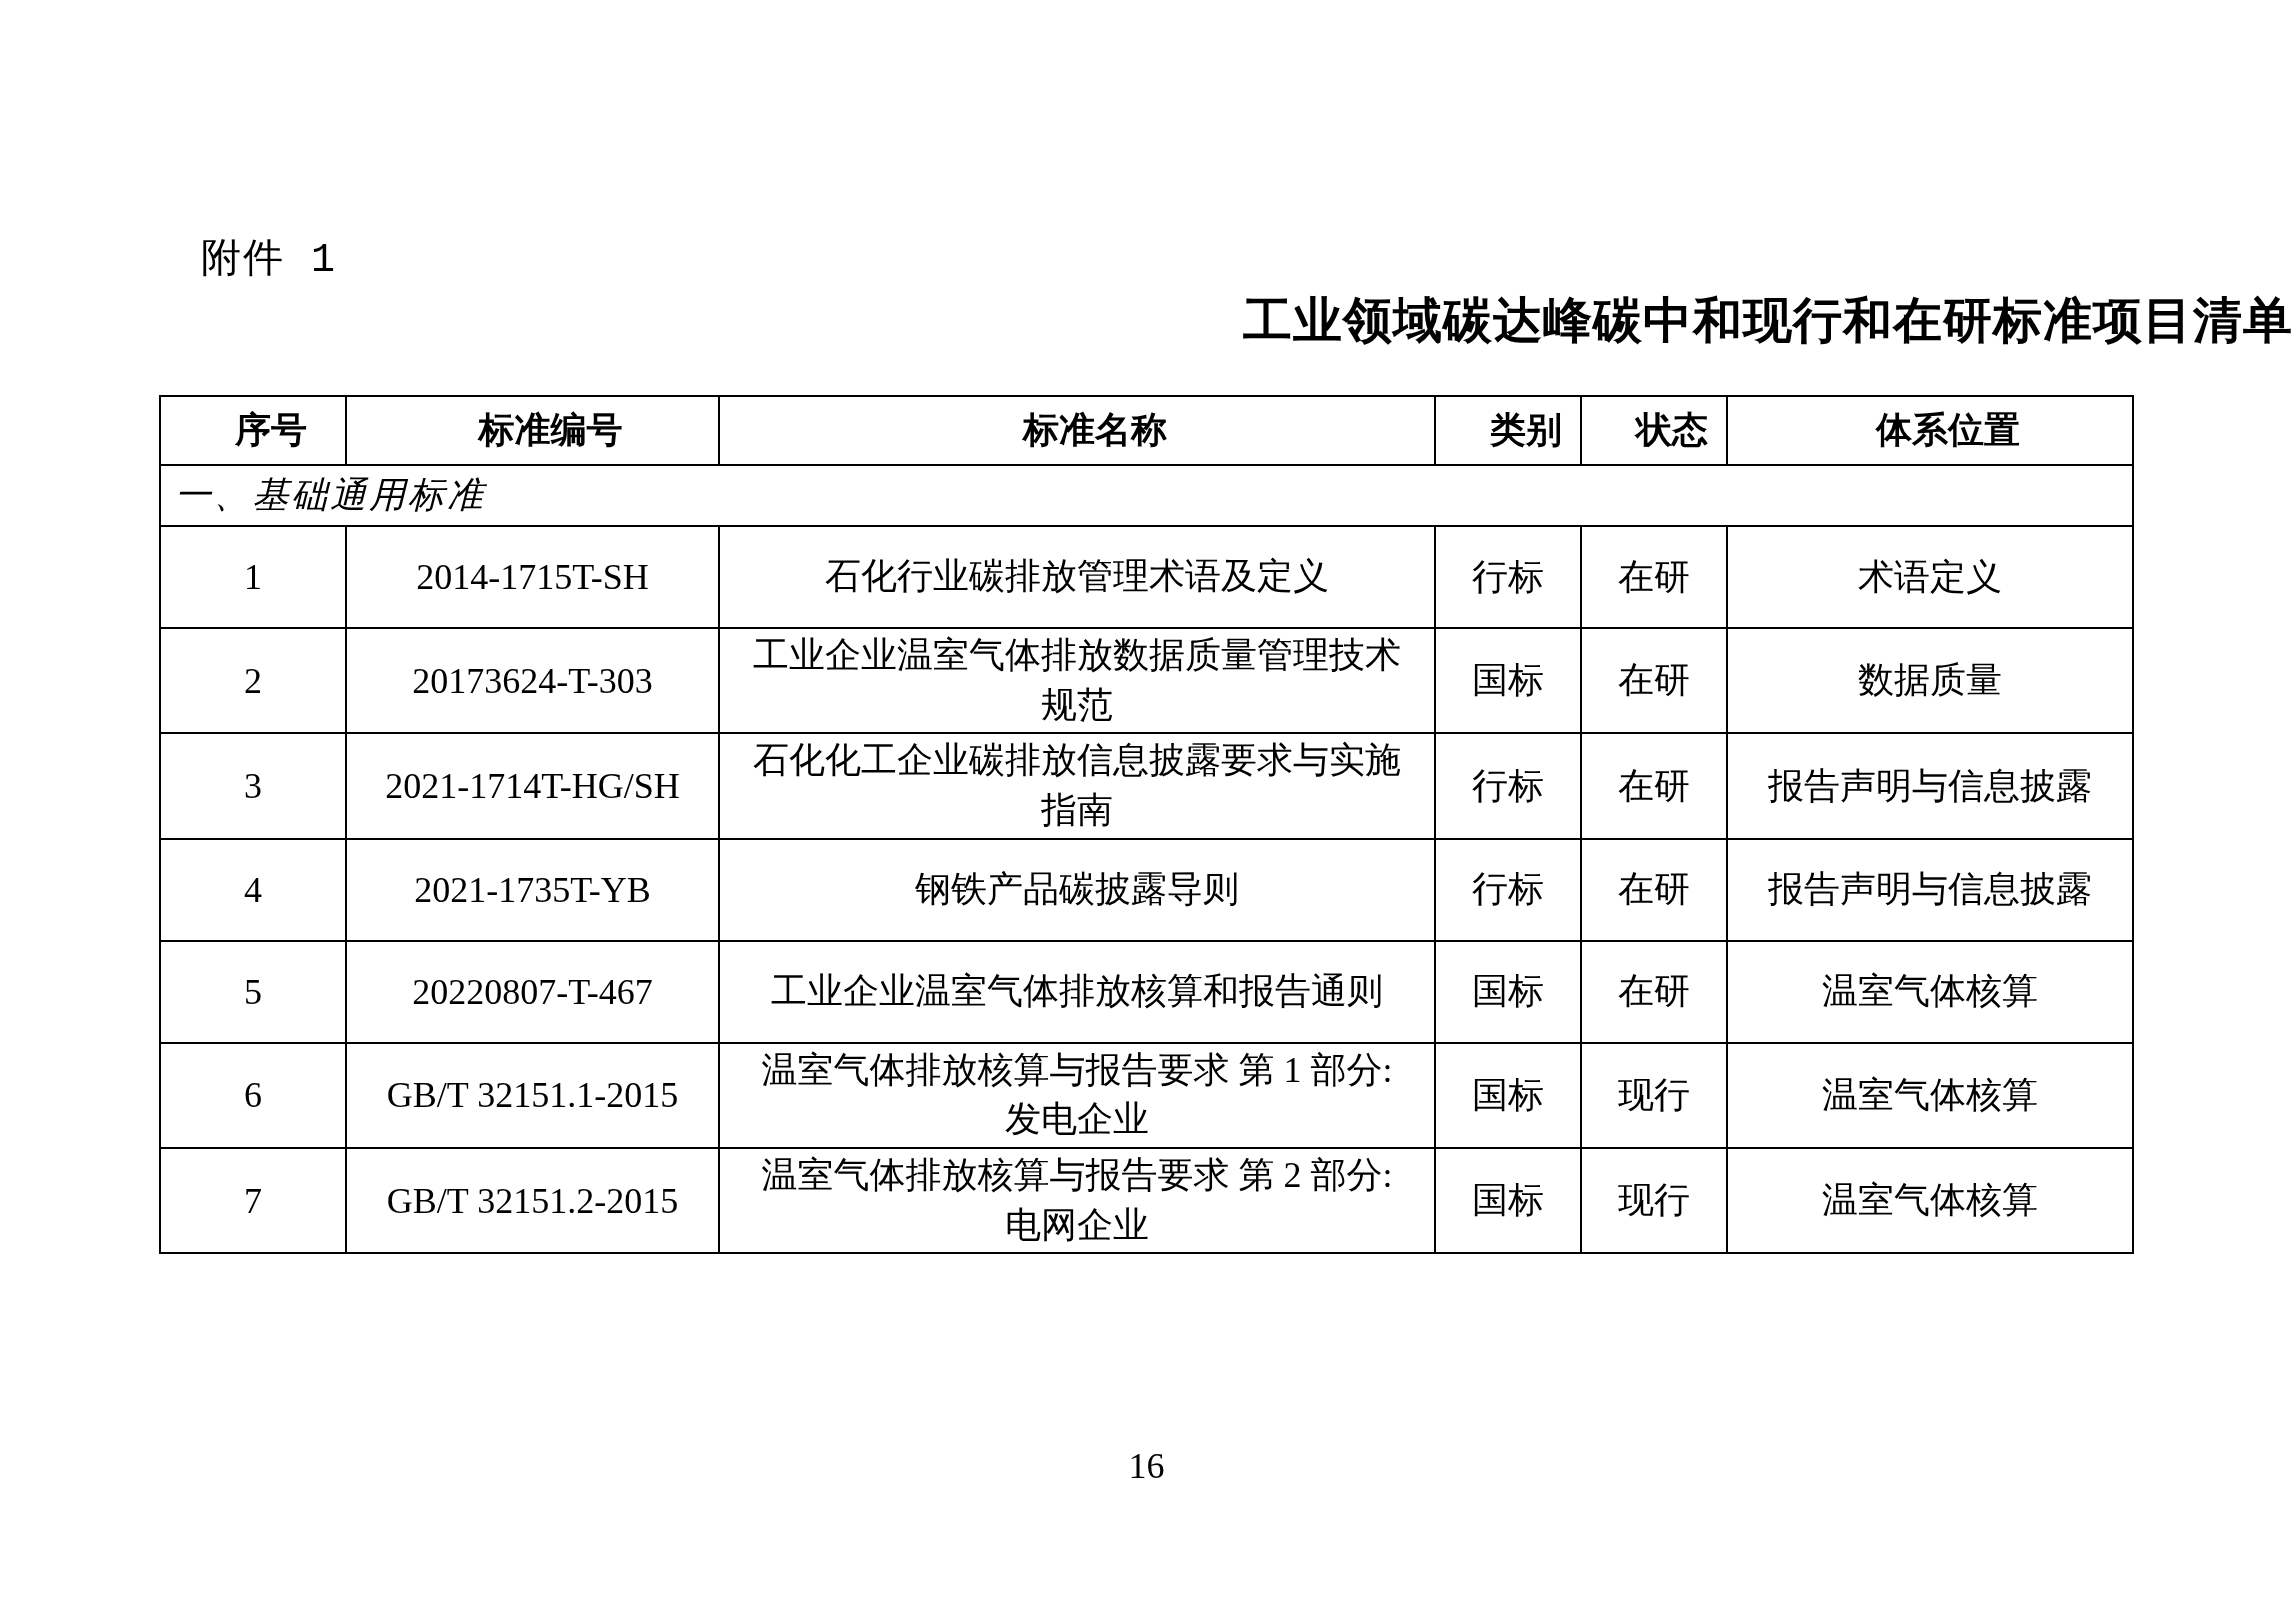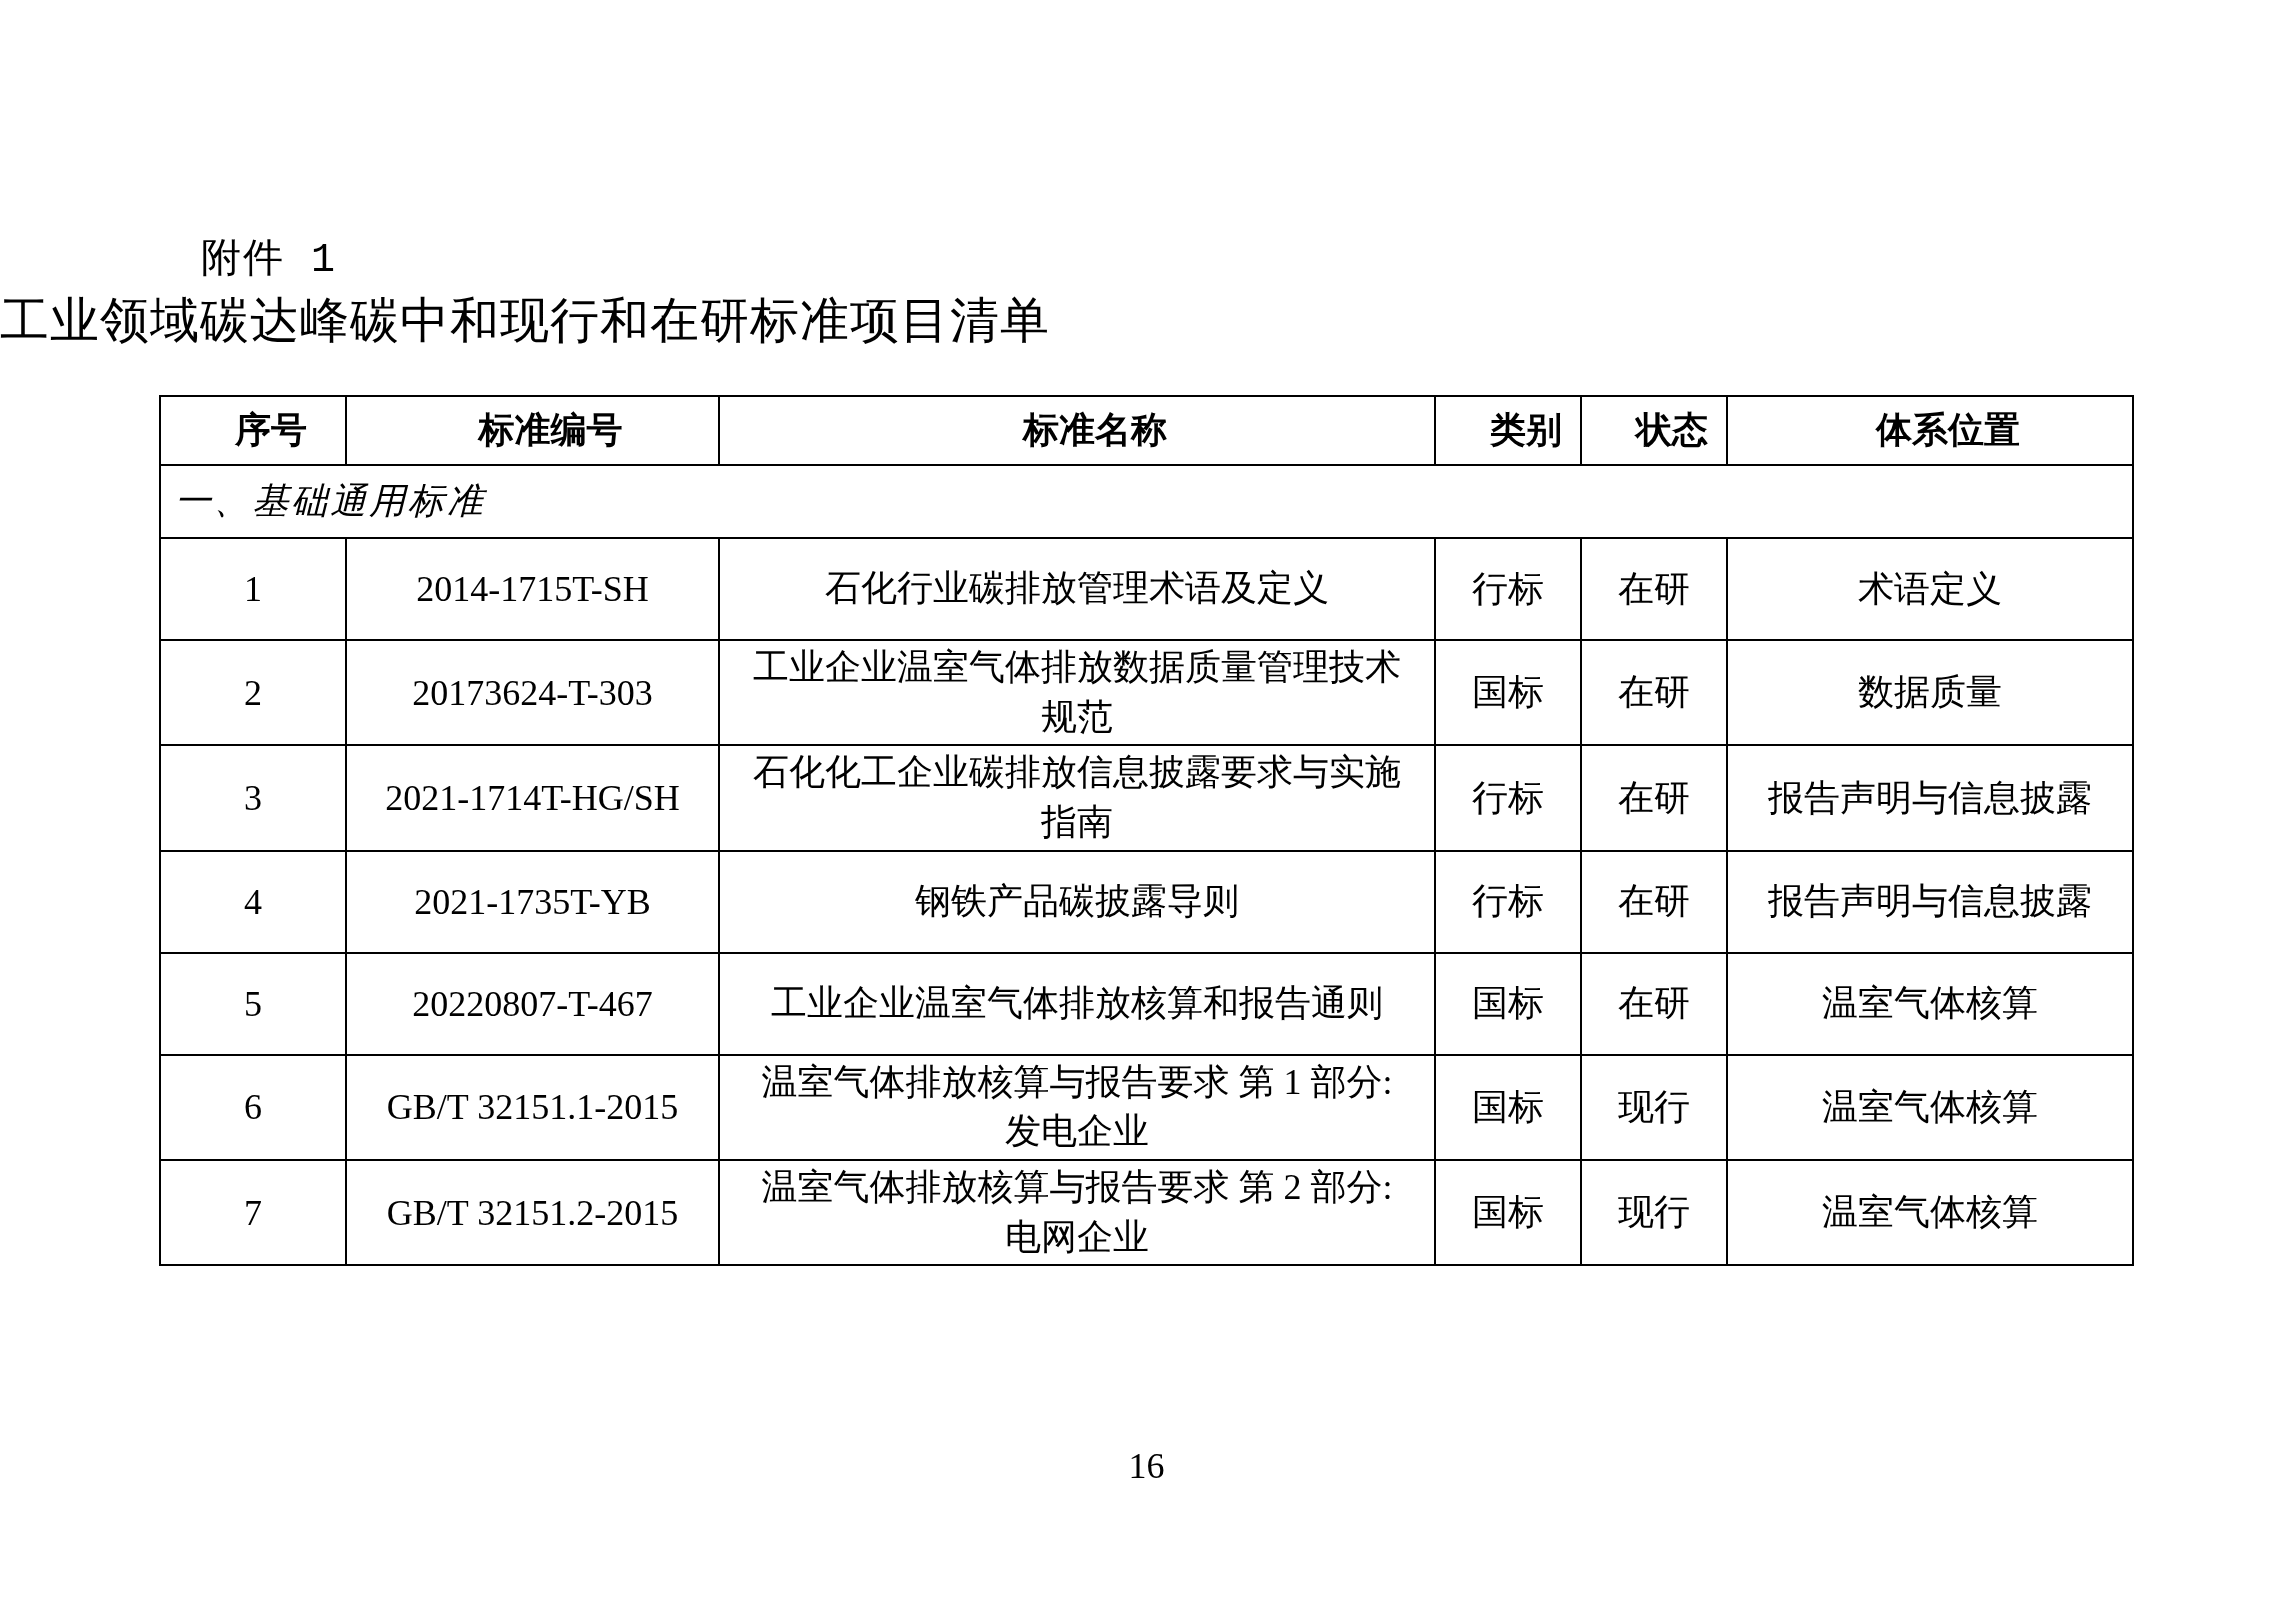--- a/index.html
+++ b/index.html
@@ -16,23 +16,23 @@
     left: 201px; top: 230px;
     font-size: 40px;
     letter-spacing: 2px;
     white-space: nowrap;
     font-family: Liberation Mono, monospace;
   }
   .doc-title {
     position: absolute;
     left: 0; top: 288px;
     width: 100%;
-    text-align: left;
+    text-align: right;
     font-size: 49px;
-    font-weight: normal;
+    font-weight: bold;
     letter-spacing: 1px;
     white-space: nowrap;
   }
   table.std-table {
     position: absolute;
     left: 159px; top: 395px;
     width: 1973px;
     border-collapse: collapse;
     table-layout: fixed;
     font-size: 36px;
@@ -42,21 +42,21 @@
     border-top-width: 2.9px;
     border-bottom-width: 2.9px;
     vertical-align: middle;
     text-align: center;
     padding: 2px 3.9px;
     font-weight: normal;
     overflow: hidden;
   }
   tr.header-row { height: 69px; }
   tr.header-row th { font-weight: bold; padding-left: 40px; }
-  tr.section-row { height: 73px; }
+  tr.section-row { height: 61px; }
   tr.section-row td {
     text-align: left;
     font-style: italic;
     padding-left: 13.7px;
     letter-spacing: 2.9px;
   }
   tr.data-row { height: 102px; }
   td.c-name {
     text-align: left;
     padding-left: 15.7px;

